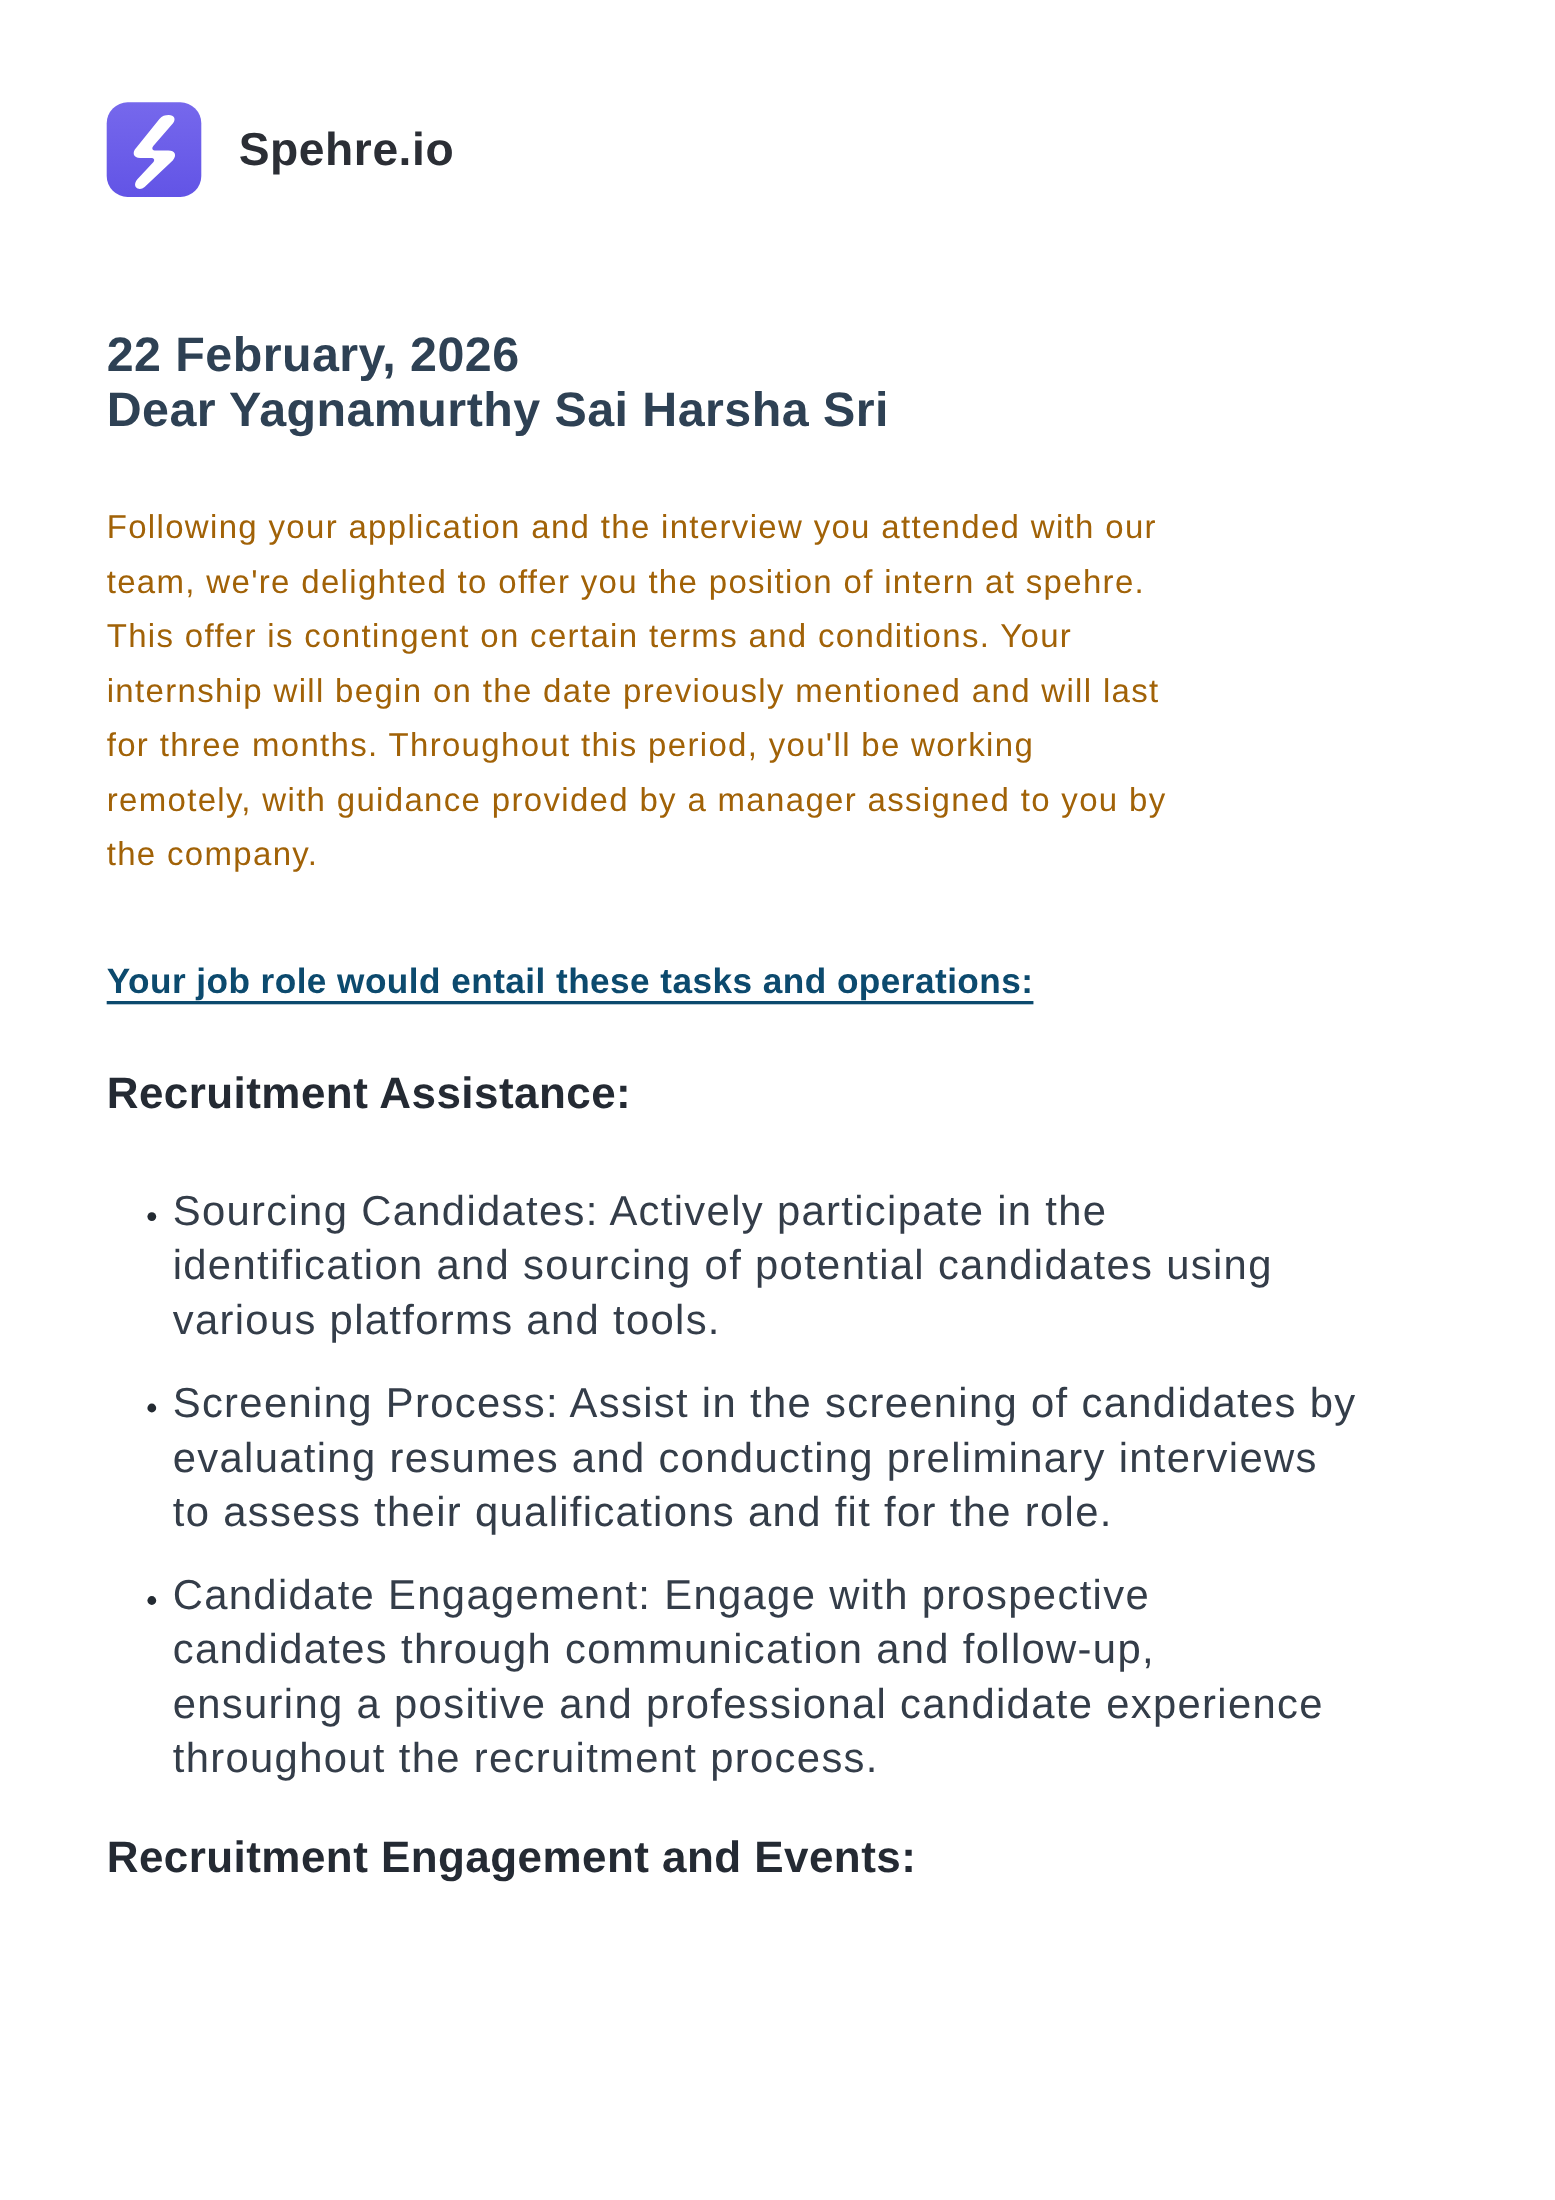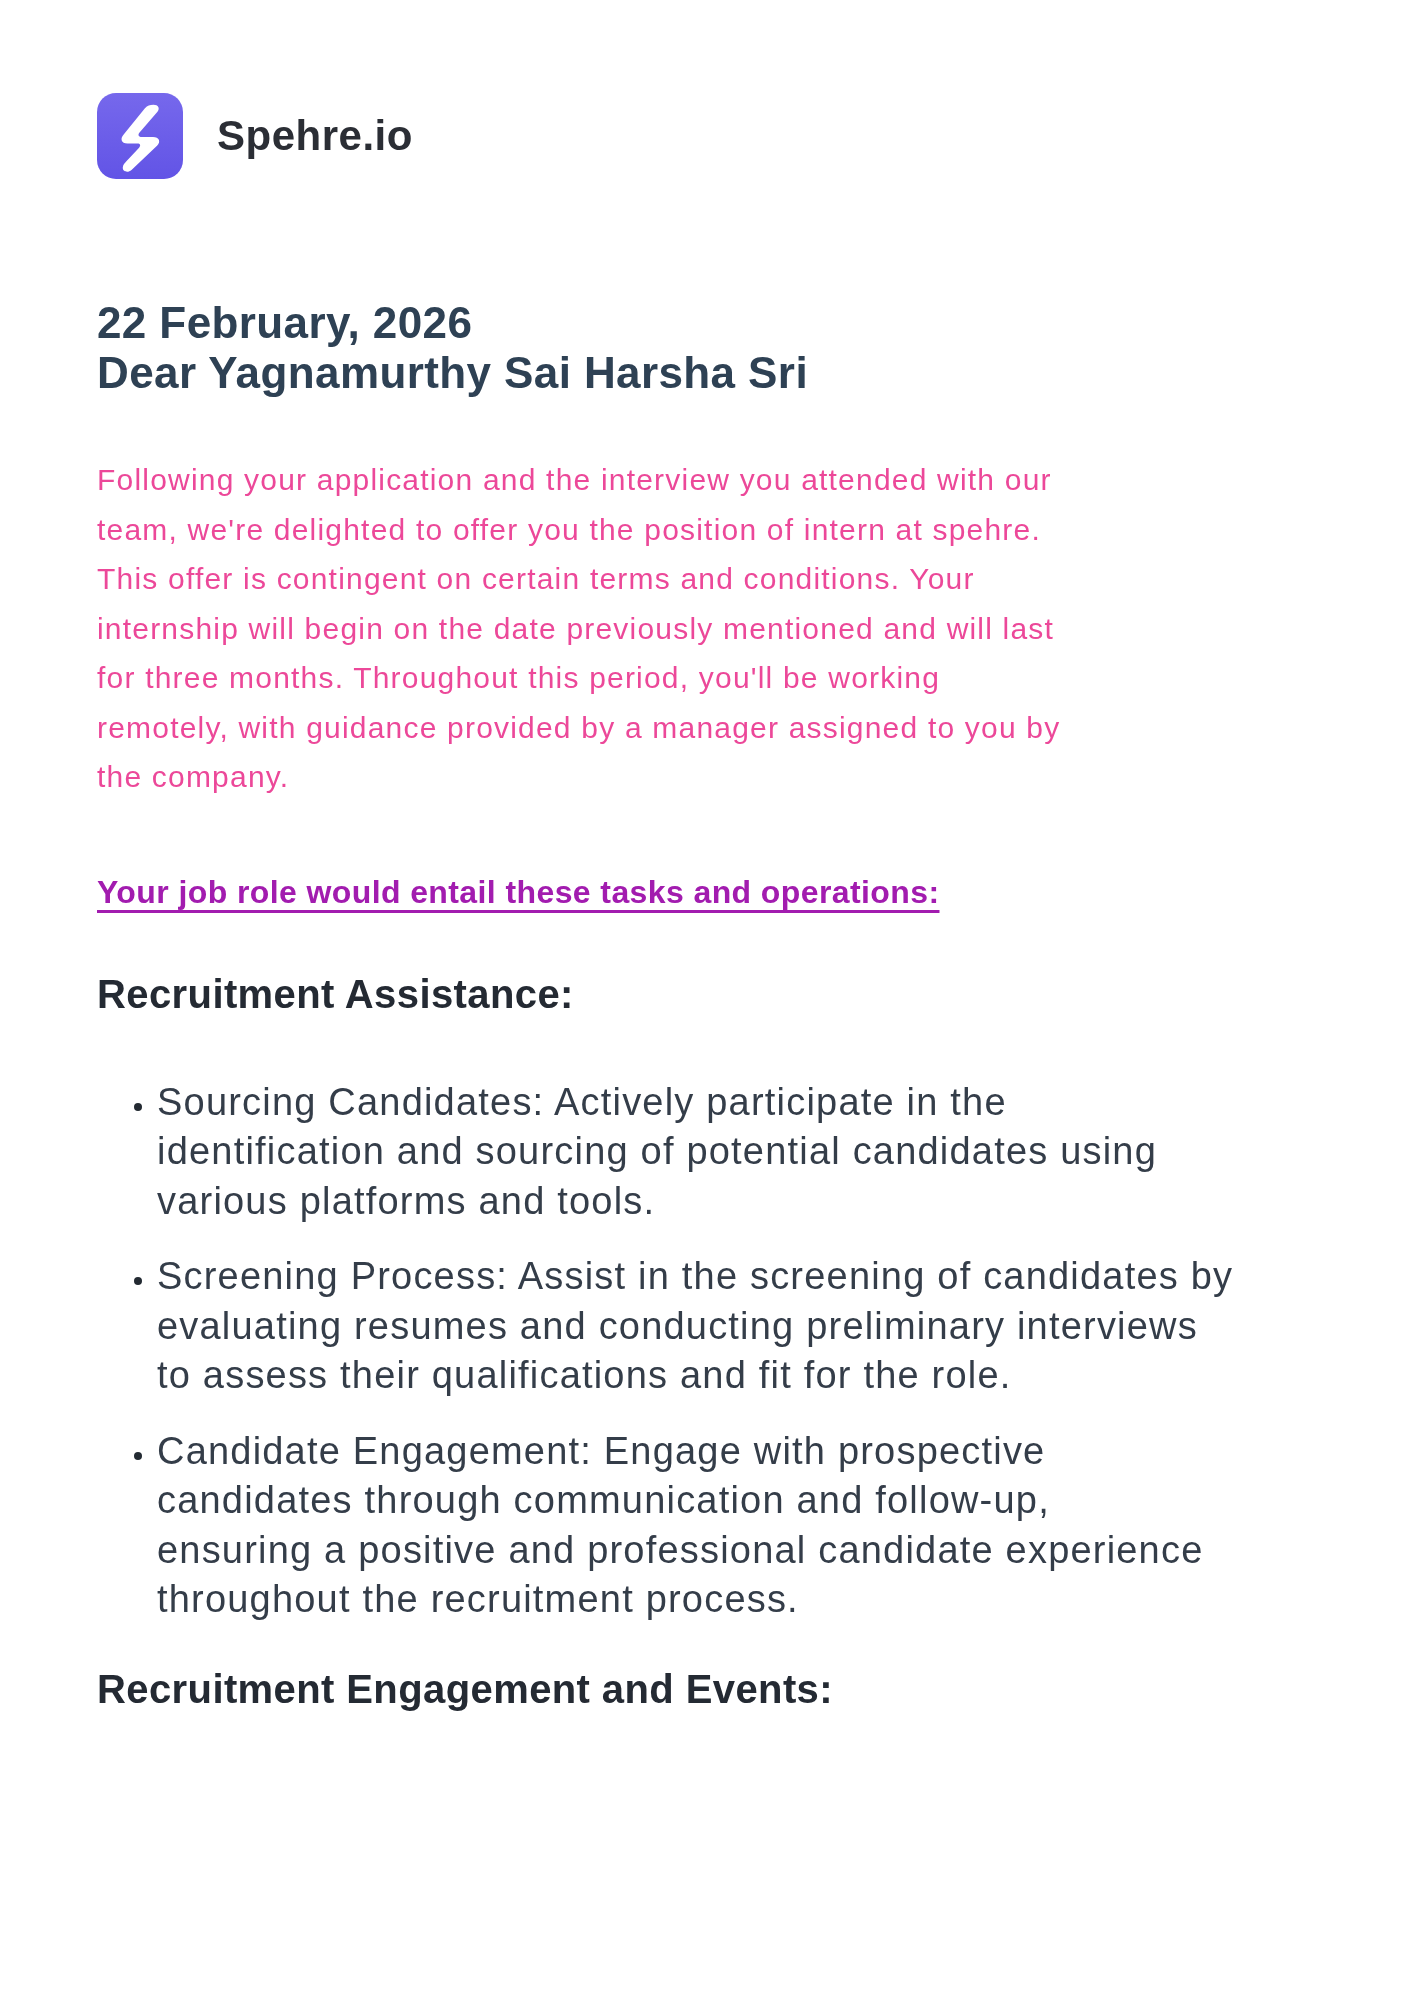--- a/index.html
+++ b/index.html
@@ -58,30 +58,30 @@
     font-size: 33px;
     font-weight: 700;
     color: #20252c;
     line-height: 40px;
     letter-spacing: 0.4px;
     margin-bottom: 67px;
   }
   .body-par {
     font-size: 30px;
     font-weight: 400;
-    color: #ec4899;
+    color: #a16207;
     line-height: 49.5px;
     letter-spacing: 1.2px;
     white-space: pre-line;
     margin-bottom: 70px;
   }
   .tasks-heading {
     font-size: 32px;
     font-weight: 700;
-    color: #a21caf;
+    color: #0c4a6e;
     letter-spacing: 0.4px;
     line-height: 40px;
     text-decoration: underline;
     text-decoration-thickness: 3px;
     text-underline-offset: 7px;
     margin-bottom: 62px;
   }
   .section-title {
     font-size: 40px;
     font-weight: 700;

